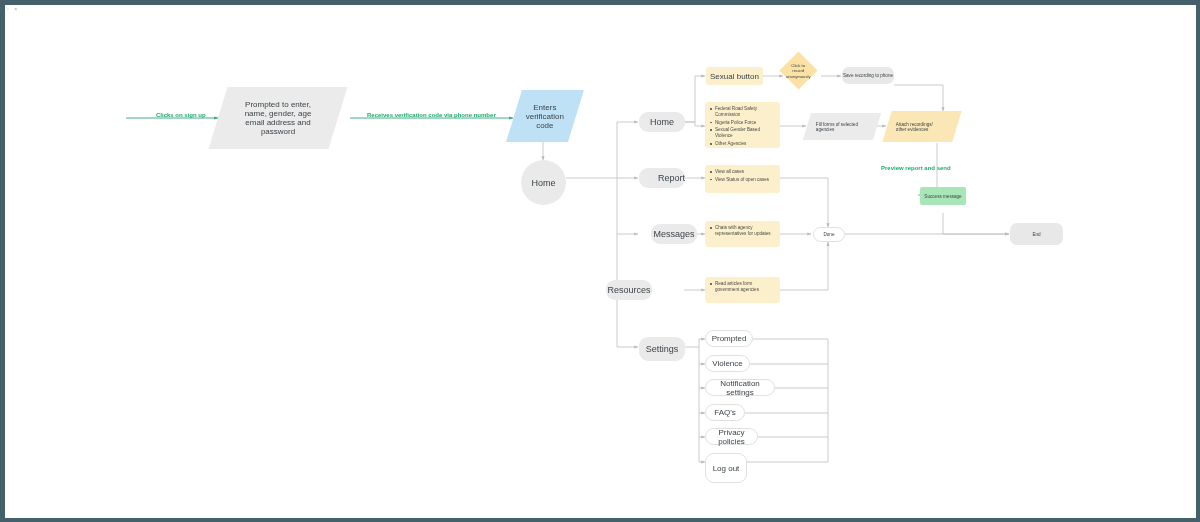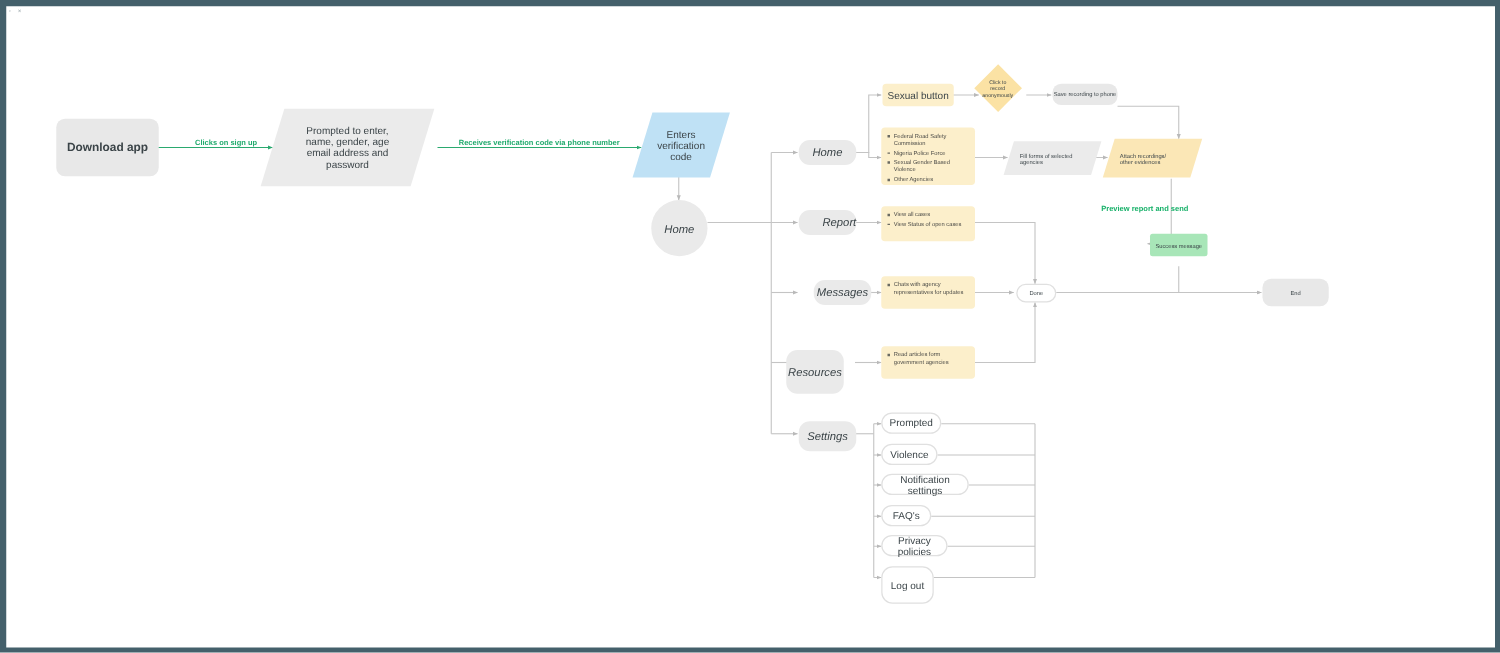--- a/index.html
+++ b/index.html
@@ -107,21 +107,21 @@
     background: #fbe2a4;
   }
   .diamond-text {
     transform: rotate(-45deg);
     width: 120%;
     line-height: 1.25;
   }
 
   
   .t-xl   { font-size: 9.5px; font-weight: bold; }
-  .t-lg   { font-size: 9px; font-style: italic; }
+  .t-lg   { font-size: 9px; }
   .t-md   { font-size: 8px; }
   .t-sm   { font-size: 6px; }
   .t-xs   { font-size: 4.6px; }
   .t-xxs  { font-size: 4.2px; }
 
   .edge-label {
     position: absolute;
     z-index: 6;
     color: #1faa6c;
     font-weight: bold;
@@ -236,23 +236,20 @@
         <path d="M748,334 L823,334"></path>
         <path d="M745,359 L823,359"></path>
         <path d="M770,383 L823,383"></path>
         <path d="M740,408 L823,408"></path>
         <path d="M753,432 L823,432"></path>
         <path d="M742,457 L823,457"></path>
         <path d="M823,334 L823,457"></path>
       </g>
     </svg>
 
-    <div class="node grey-box t-xl" style="left:40px; top:90px; width:82px; height:46px;">
-      <span>Download app</span>
-    </div>
 
     <div class="edge-label t-sm" style="left:151px; top:107px;">Clicks on sign up</div>
 
     <div class="node grey-para" style="left:213px; top:82px; width:120px; height:62px;">
       <div class="para-text t-md">
         <div>Prompted to enter,</div>
         <div>name, gender, age</div>
         <div>email address and</div>
         <div>password</div>
       </div>
@@ -274,21 +271,21 @@
 
     <div class="node grey-pill t-lg" style="left:634px; top:107px; width:46px; height:20px;">
       <span>Home</span>
     </div>
     <div class="node grey-pill t-lg" style="left:634px; top:163px; width:46px; height:20px;justify-content:flex-end;">
       <span>Report</span>
     </div>
     <div class="node grey-pill t-lg" style="left:646px; top:219px; width:46px; height:20px;">
       <span>Messages</span>
     </div>
-    <div class="node grey-pill t-lg" style="left:624px; top:275px; width:46px; height:35px;">
+    <div class="node grey-pill t-lg" style="left:601px; top:275px; width:46px; height:20px;">
       <span>Resources</span>
     </div>
     <div class="node grey-pill t-lg" style="left:634px; top:332px; width:46px; height:24px;">
       <span>Settings</span>
     </div>
 
     <div class="node yellow-box note-box" style="left:700px; top:97px; width:75px; height:46px;">
       <ul class="note-list t-xs">
         <li>Federal Road Safety Commission</li>
         <li>Nigeria Police Force</li>

